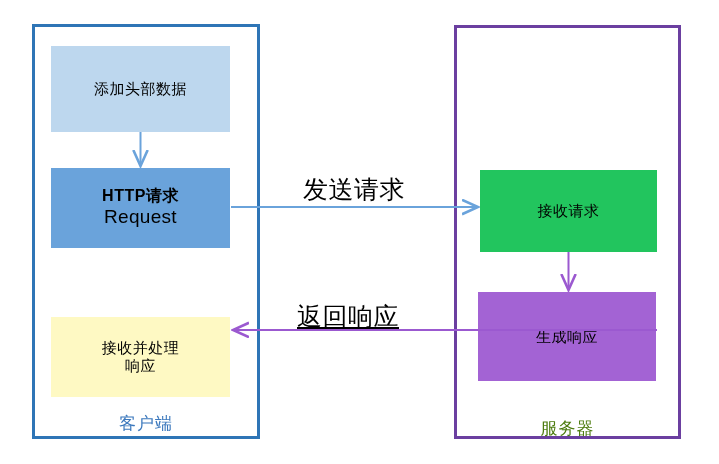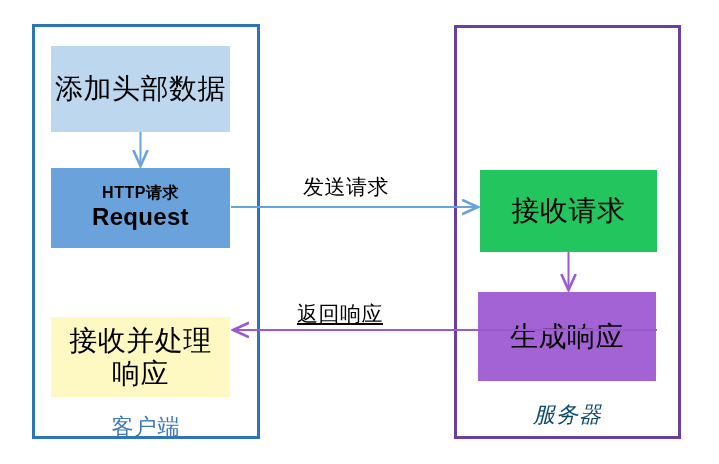--- a/index.html
+++ b/index.html
@@ -39,60 +39,59 @@
     width: 227px;
     height: 414px;
     border: 3px solid #6b3fa0;
   }
 
   
   .container-label {
     position: absolute;
     width: 100%;
     text-align: center;
-    font-size: 22px;
+    font-size: 17px;
     letter-spacing: 1px;
     white-space: nowrap;
   }
   #client-label {
     left: 0;
     top: 385px;
     color: #3b78bd;
   }
   #server-label {
     left: 0;
-    top: 372px;
-    color: #0c4a6e;
-    font-style: italic;
+    top: 389px;
+    color: #4d7c0f;
   }
 
   
   .node {
     position: absolute;
     box-sizing: border-box;
     display: flex;
     flex-direction: column;
     align-items: center;
     justify-content: center;
     text-align: center;
     color: #000000;
     line-height: 1.18;
   }
   .node .line-cn {
-    font-size: 28px;
+    font-size: 15px;
     letter-spacing: 0.5px;
   }
   .node .line-cn-bold {
     font-size: 16px;
     font-weight: bold;
     letter-spacing: 0.5px;
   }
   .node .line-en {
-    font-size: 24px;
-    font-weight: bold;
+    font-size: 19px;
+    font-weight: normal;
     letter-spacing: 0.3px;
   }
 
   #node-add-header {
     left: 51px;
     top: 46px;
     width: 179px;
     height: 86px;
     background: #bdd7ee;
   }
@@ -132,21 +131,21 @@
     left: 0;
     top: 0;
     width: 719px;
     height: 464px;
     pointer-events: none;
   }
 
   
   .edge-label {
     position: absolute;
-    font-size: 21px;
+    font-size: 25px;
     color: #000000;
     white-space: nowrap;
     letter-spacing: 0.5px;
   }
   #label-send-request {
     left: 303px;
     top: 173px;
   }
   #label-return-response {
     left: 297px;

